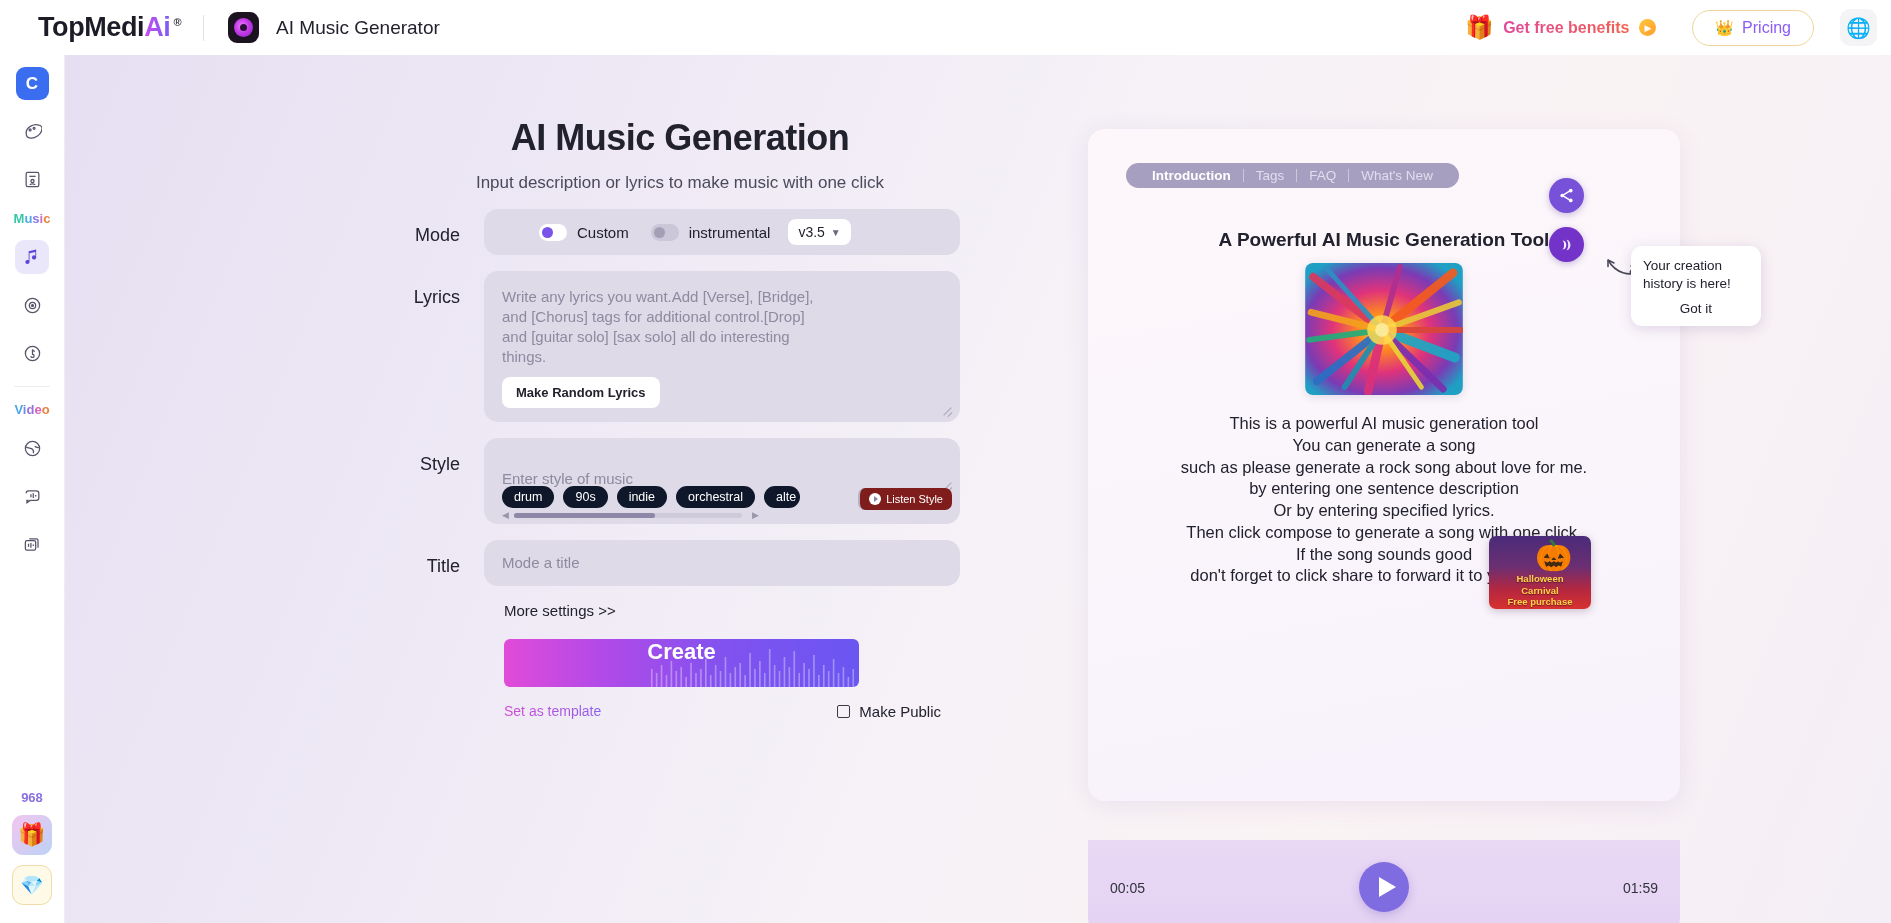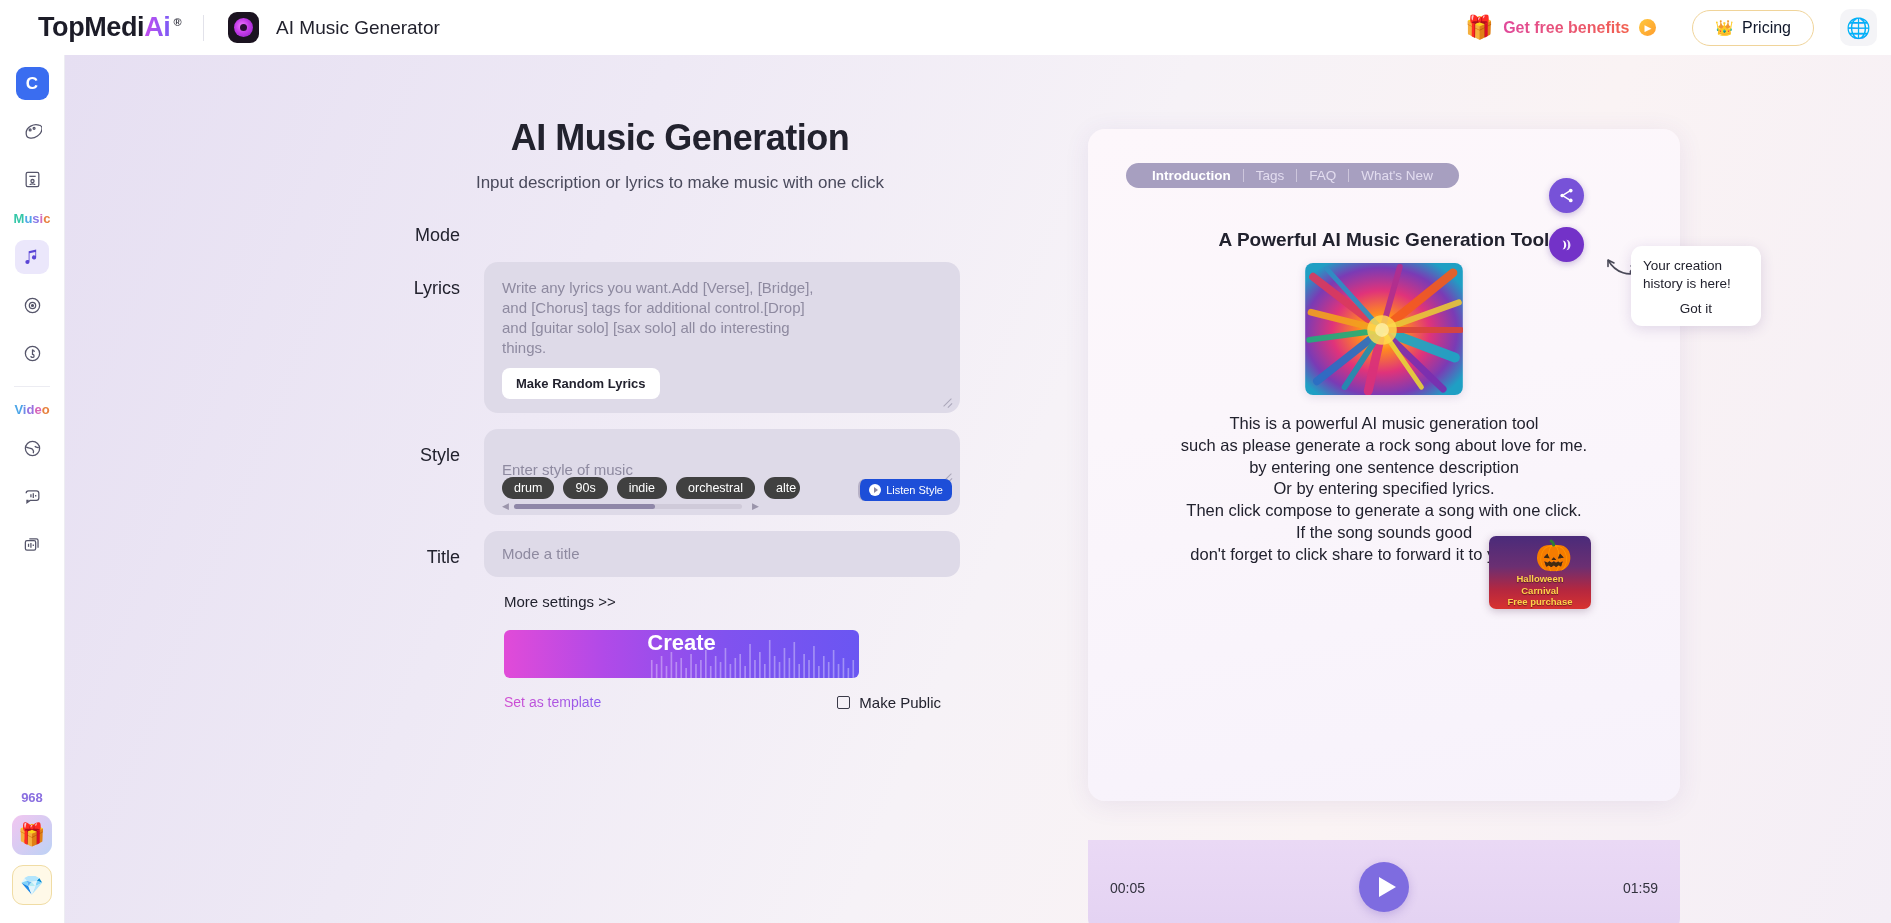--- a/index.html
+++ b/index.html
@@ -49,21 +49,21 @@
     background: linear-gradient(135deg,#ffc83d,#ff9d2e);
     display: flex; align-items: center; justify-content: center;
     color: #fff; font-size: 9px;
   }
   .pricing-btn {
     display: flex; align-items: center; gap: 8px;
     border: 1px solid #f0d49a; border-radius: 20px;
     padding: 8px 22px; margin-left: 36px; cursor: pointer; background: #fff;
   }
   .pricing-btn .crown { font-size: 15px; }
-  .pricing-btn .ptext { font-size: 16px; color: #0f172a; }
+  .pricing-btn .ptext { font-size: 16px; color: #8b5cf6; }
   .globe-btn {
     width: 37px; height: 37px; border-radius: 10px; background: #f4f4f7;
     margin-left: 26px; display: flex; align-items: center; justify-content: center;
     cursor: pointer; font-size: 20px; color: #30303c;
   }
 
   
   #sidebar {
     position: absolute; top: 55px; left: 0; width: 65px; height: 868px;
     background: #fff; border-right: 1px solid #ededf2;
@@ -162,27 +162,27 @@
   }
 
   
   #style-box { padding: 32px 18px 0 18px; height: 86px; }
   #style-ph { font-size: 15px; color: #8e8aa0; }
   #tag-strip {
     position: absolute; left: 18px; right: 14px; bottom: 16px;
     display: flex; align-items: center; gap: 9px; overflow: hidden;
   }
   .tag {
-    background: #404040; color: #fff; font-size: 12.5px; border-radius: 11px;
+    background: #0f172a; color: #fff; font-size: 12.5px; border-radius: 11px;
     padding: 4px 12px; white-space: nowrap; cursor: pointer; flex: 0 0 auto;
   }
   .tag.clipped { width: 36px; overflow: hidden; }
   #listen-style {
     position: absolute; right: 8px; bottom: 14px; display: flex; align-items: center; gap: 5px;
-    background: #1d4ed8; border-radius: 7px; padding: 5px 9px; cursor: pointer;
+    background: #7f1d1d; border-radius: 7px; padding: 5px 9px; cursor: pointer;
     border-left: 2px solid #b7b1c6;
   }
   #listen-style .pbadge {
     width: 12px; height: 12px; border-radius: 50%; background: #fff;
     display: flex; align-items: center; justify-content: center;
   }
   #listen-style .pbadge i { width: 0; height: 0; border-left: 4px solid #8b85a0; border-top: 3px solid transparent; border-bottom: 3px solid transparent; margin-left:1px;}
   #listen-style span.lbl { font-size: 11px; color: #fff; }
   #tag-scroll {
     position: absolute; left: 18px; bottom: 4px; width: 245px; height: 9px;
@@ -421,20 +421,38 @@
   </div>
 
   <div id="canvas">
 
     <div id="form-col">
       <div id="page-title">AI Music Generation</div>
       <div id="page-sub">Input description or lyrics to make music with one click</div>
 
       <div class="frow">
         <div class="flabel">Mode</div>
+        <div class="fbox" id="mode-box">
+          <div class="radio-pill">
+            <span class="radio-dot">
+                <i></i>
+              </span>
+            <span class="radio-text">Custom</span>
+          </div>
+          <div class="radio-pill" style="margin-left:22px">
+            <span class="radio-dot off">
+                <i></i>
+              </span>
+            <span class="radio-text">instrumental</span>
+          </div>
+          <div class="ver-select">
+            <span>v3.5</span>
+            <span class="chev">▼</span>
+          </div>
+        </div>
       </div>
 
       <div class="frow">
         <div class="flabel">Lyrics</div>
         <div class="fbox" id="lyrics-box">
           <div id="lyrics-ph">Write any lyrics you want.Add [Verse], [Bridge], and [Chorus] tags for additional control.[Drop] and [guitar solo] [sax solo] all do interesting things.</div>
           <div id="random-lyrics-btn">Make Random Lyrics</div>
           <div class="resize-grip"></div>
         </div>
       </div>
@@ -577,20 +595,21 @@
             <path d="M78 68 L158 68" stroke="#d9453a" stroke-width="6"></path>
             <path d="M78 68 L40 126" stroke="#1f8fb0" stroke-width="6"></path>
           </g>
           <circle cx="78" cy="68" r="15" fill="#ffd84d" opacity="0.85"></circle>
           <circle cx="78" cy="68" r="7" fill="#fff1a8" opacity="0.8"></circle>
         </svg>
       </div>
 
       <div id="desc">
         <div>This is a powerful AI music generation tool</div>
+        <div>You can generate a song</div>
         <div>such as please generate a rock song about love for me.</div>
         <div>by entering one sentence description</div>
         <div>Or by entering specified lyrics.</div>
         <div>Then click compose to generate a song with one click.</div>
         <div>If the song sounds good</div>
         <div>don't forget to click share to forward it to your friends!</div>
       </div>
     </div>
 
     <div id="player">

